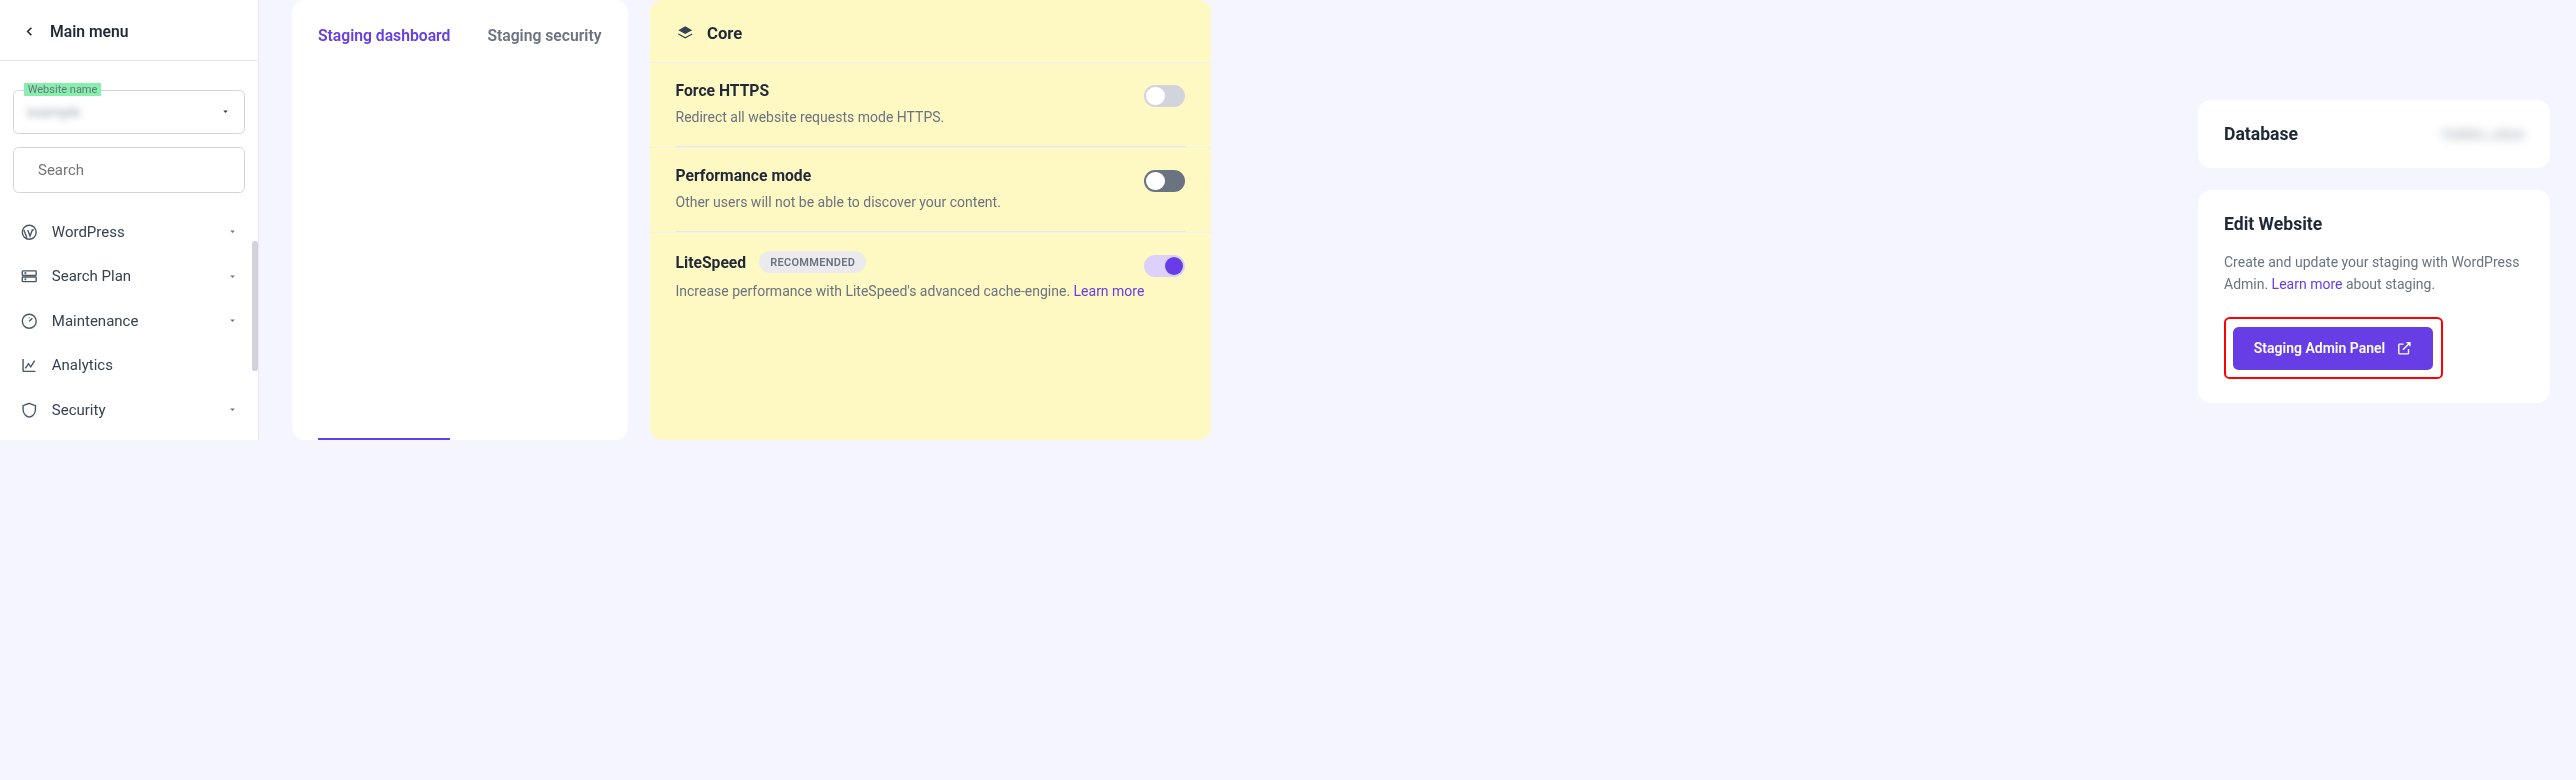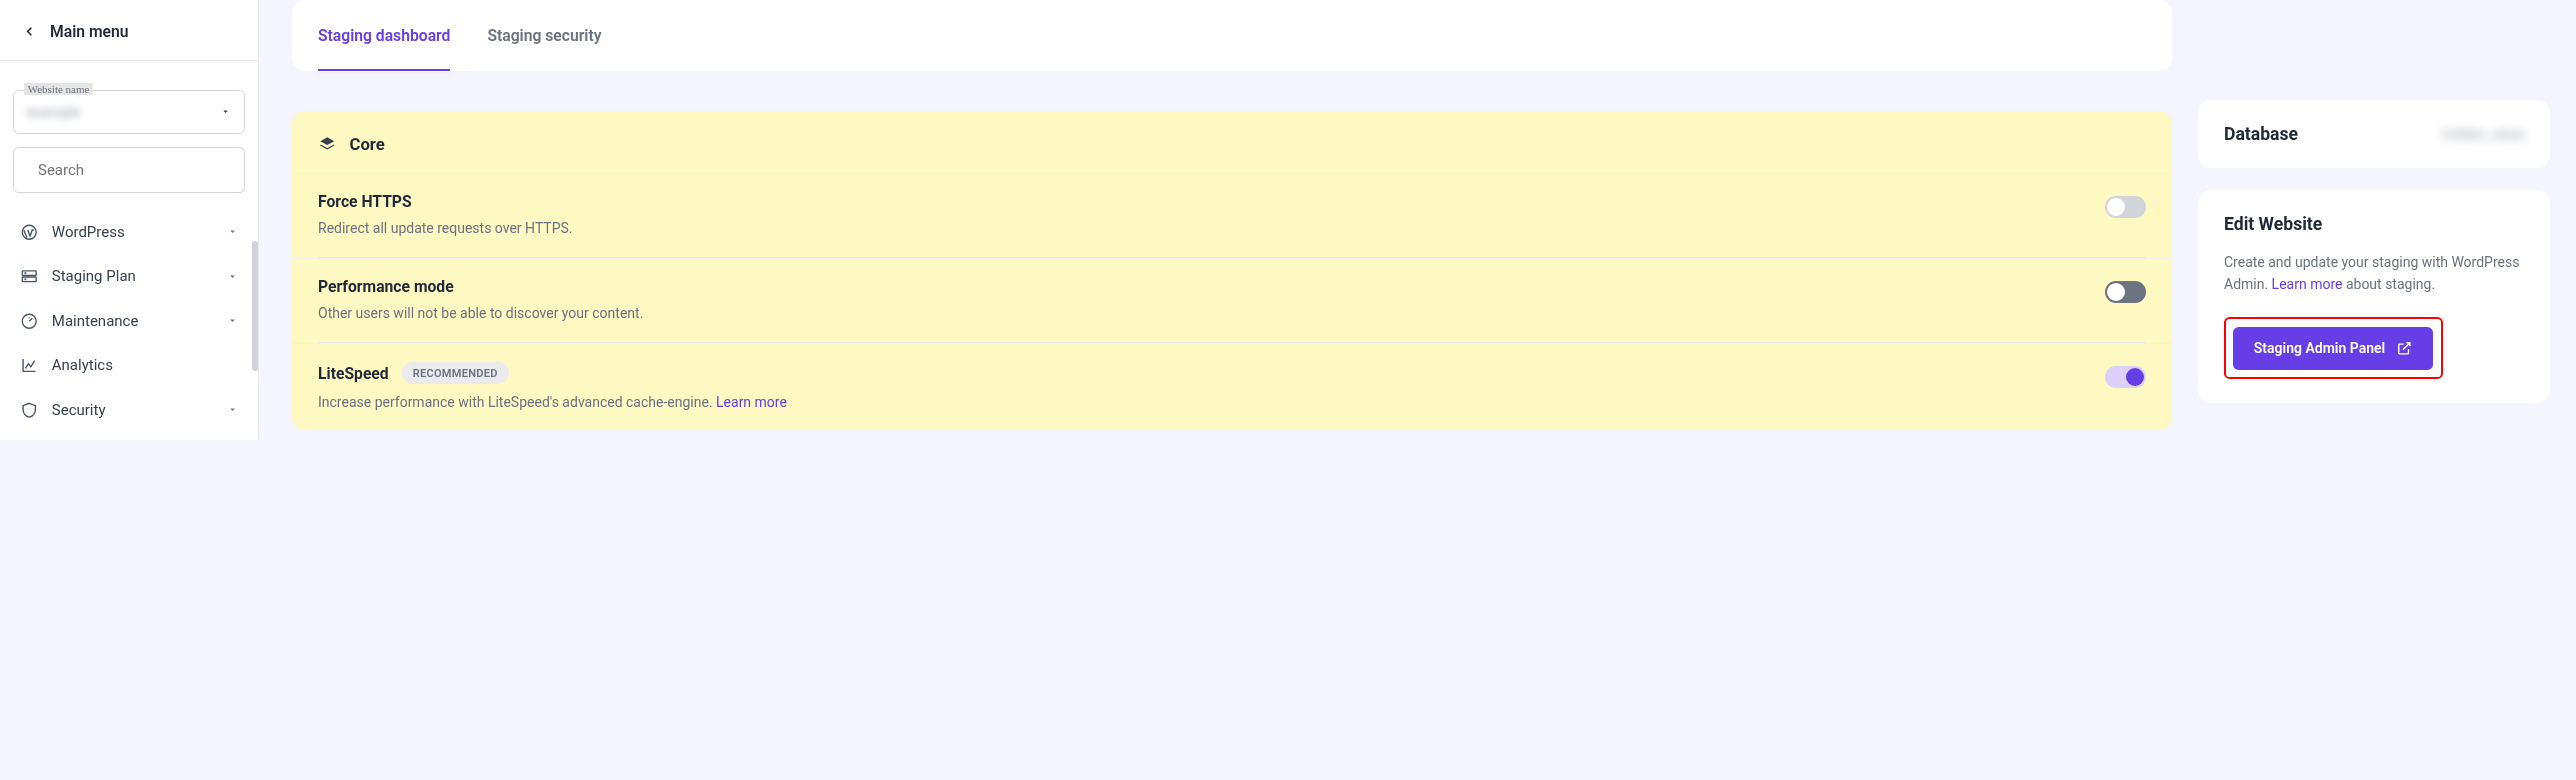--- a/index.html
+++ b/index.html
@@ -39,24 +39,23 @@
     }
     .dropdown-container {
       padding: 11px 13px 0 13px;
     }
     .dropdown-label {
       font-size: 11px;
       color: #6b7280;
       position: relative;
       top: 7.4px;
       left: 11px;
-      background: #e5e5e5;
+      background: #86efac;
       padding: 0 3.7px;
       display: inline-block;
-      font-family: Liberation Serif, serif;
     }
     .dropdown {
       border: 0.9px solid #d1d5db;
       border-radius: 5.6px;
       padding: 13px 13px;
       display: flex;
       align-items: center;
       justify-content: space-between;
       cursor: pointer;
       background: #fff;
@@ -126,22 +125,22 @@
     }
     .content {
       flex: 1;
       padding: 0 26px 0 33px;
       display: flex;
       gap: 26px;
     }
     .main-col {
       flex: 1;
       display: flex;
-      flex-direction: column;
-      gap: 40px;
+      flex-direction: row;
+      gap: 22px;
     }
     .tabs-card {
       background: #fff;
       border-radius: 13px;
       padding: 0 26px;
       display: flex;
       gap: 37px;
     }
     .tab {
       padding: 26px 0 24px 0;
@@ -351,21 +350,21 @@
           <path d="M7 10l5 5 5-5z"></path>
         </svg>
     </div>
     <div class="nav-item">
       <svg class="nav-icon" viewBox="0 0 24 24" fill="none" stroke="currentColor" stroke-width="1.8">
           <rect x="3" y="5" width="18" height="6" rx="1"></rect>
           <rect x="3" y="13" width="18" height="6" rx="1"></rect>
           <circle cx="7" cy="8" r="0.5" fill="currentColor"></circle>
           <circle cx="7" cy="16" r="0.5" fill="currentColor"></circle>
         </svg>
-      <span class="nav-label">Staging Plan</span>
+      <span class="nav-label">Search Plan</span>
       <svg class="chevron" width="11" height="11" viewBox="0 0 24 24" fill="currentColor">
           <path d="M7 10l5 5 5-5z"></path>
         </svg>
     </div>
     <div class="nav-item">
       <svg class="nav-icon" viewBox="0 0 24 24" fill="none" stroke="currentColor" stroke-width="1.8">
           <circle cx="12" cy="12" r="9"></circle>
           <path d="M12 12l4-4M12 7v1"></path>
         </svg>
       <span class="nav-label">Maintenance</span>
@@ -406,21 +405,21 @@
             <path d="M3 13l9 5 9-5" fill="none" stroke="currentColor" stroke-width="1.5"></path>
           </svg>
         <span class="card-title">Core</span>
       </div>
 
       <div class="setting-row">
         <div class="setting-text">
           <div class="setting-title-row">
             <span class="setting-title">Force HTTPS</span>
           </div>
-          <div class="setting-desc">Redirect all update requests over HTTPS.</div>
+          <div class="setting-desc">Redirect all website requests mode HTTPS.</div>
         </div>
         <div class="toggle off">
           <div class="toggle-knob"></div>
         </div>
       </div>
 
       <div class="divider-inner"></div>
 
       <div class="setting-row">
         <div class="setting-text">

